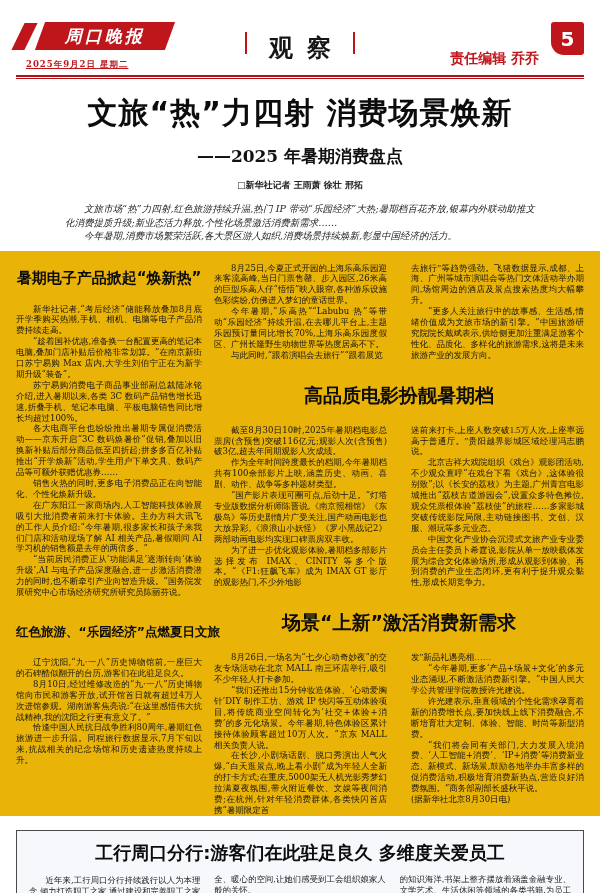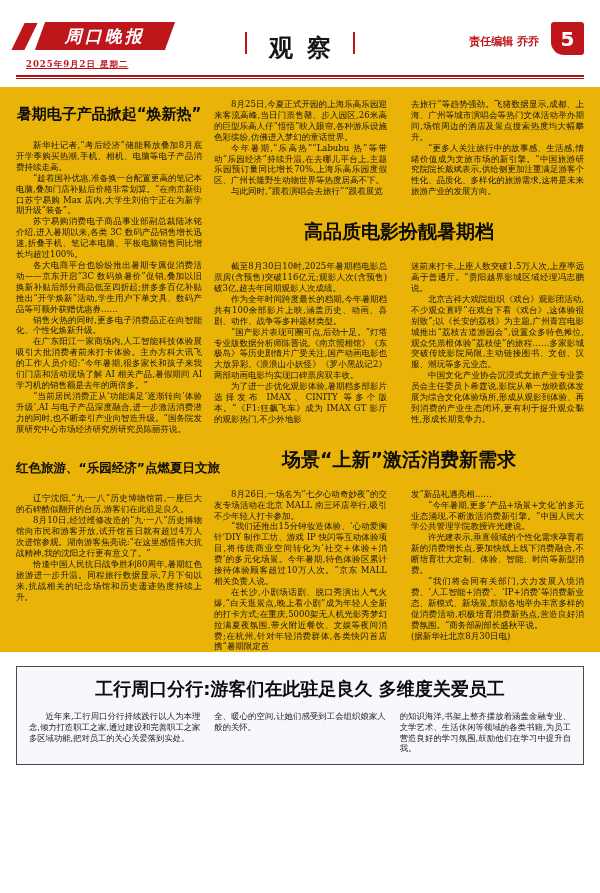--- a/index.html
+++ b/index.html
@@ -17,42 +17,42 @@
   .logo-text { transform:skewX(20deg); color:#fff; font-weight:bold; font-style:italic;
                font-size:17px; letter-spacing:3px; white-space:nowrap; }
   .mast-date { margin-top:7px; color:#bf161c; font-size:8.5px; font-weight:bold; letter-spacing:1px; padding-left:10px;text-decoration:underline; }
 
   .mast-center { display:flex; align-items:flex-start; margin-top:10px; }
   .vbar { width:2px; height:22px; background:#bf161c; flex:none; }
   .section-title { font-size:24px; font-weight:bold; letter-spacing:14px; margin-left:22px; margin-right:8px;
                    font-family:"DejaVu Serif",serif; color:#151515; white-space:nowrap; }
 
   .mast-right { width:175px; flex:none; display:flex; justify-content:flex-end; align-items:flex-start; gap:12px; }
-  .editor { color:#bf161c; font-size:11px; font-weight:bold; margin-top:12px; white-space:nowrap; }
+  .editor { color:#bf161c; font-size:14px; font-weight:bold; margin-top:28px; white-space:nowrap; }
   .page-badge { width:33px; height:33px; background:#bf161c; color:#fff; font-family:"DejaVu Sans","Liberation Sans",sans-serif;
                 font-size:20px; font-weight:bold; display:flex; align-items:center; justify-content:center;
                 border-radius:3px 3px 3px 13px; }
 
   .double-rule { margin:4px 16px 0; height:4px; border-top:2px solid #b01116; border-bottom:1px solid #b01116; }
 
   
   .lead { text-align:center; padding:14px 30px 0; }
   .lead h1 { margin:0; font-family:"DejaVu Sans","Liberation Sans",sans-serif; font-size:30px; font-weight:900;
              letter-spacing:1px; color:#0c0c0c; white-space:nowrap; }
   .lead h2 { margin:11px 0 0; font-size:17px; font-weight:600; }
   .byline { margin-top:11px; font-size:9px; font-weight:bold; font-family:"DejaVu Sans","Liberation Sans",sans-serif; color:#222; }
   .intro { width:470px; margin:10px auto 0; text-align:justify; font-style:italic; font-size:9.5px; line-height:13.5px; color:#1c1c1c; }
   .intro p { margin:0; text-indent:2em; }
 
   
   .main { display:flex; gap:12px; padding:12px 16px 0; background:#eab308; margin:8px 0 0; }
   .col1 { width:186px; flex:none; }
   .col-right { flex:1; min-width:0; }
   .body-text p { margin:0; font-size:8.5px; line-height:10.9px; text-align:justify; text-indent:2em; color:#161616; }
-  .cont { text-indent:0 !important; }
+  .cont { text-indent:0 !important;font-family:Liberation Serif, serif; }
   .col-head { font-family:"DejaVu Sans","Liberation Sans",sans-serif; text-align:center; font-weight:bold; color:#0c0c0c; }
   h3.first  { font-size:15px;  margin:6px 0 16px; }
   h3.second { font-size:12.5px; margin:26px 0 16px; white-space:nowrap; }
   h3.span-head { font-size:19px; margin:22px 0 16px; }
   .two-col { display:flex; gap:24px; }
   .subcol { flex:1; min-width:0; }
   .dateline { text-align:right; text-indent:0 !important; }
 
   
   .bank-box { margin:14px 16px 0; border:1px solid #4a4a4a; padding:8px 12px 10px; background:#f6f8fb; }
@@ -82,20 +82,29 @@
       <span class="section-title">观察</span>
       <span class="vbar"></span>
     </div>
     <div class="mast-right">
       <span class="editor">责任编辑 乔乔</span>
       <div class="page-badge">5</div>
     </div>
   </div>
   <div class="double-rule"></div>
 
+  <div class="lead">
+    <h1>文旅“热”力四射  消费场景焕新</h1>
+    <h2>——2025 年暑期消费盘点</h2>
+    <div class="byline">□新华社记者 王雨萧 徐壮 邢拓</div>
+    <div class="intro">
+      <p>文旅市场“热”力四射,红色旅游持续升温,热门 IP 带动“乐园经济”大热;暑期档百花齐放,银幕内外联动助推文化消费提质升级;新业态活力释放,个性化场景激活消费新需求……</p>
+      <p>今年暑期,消费市场繁荣活跃,各大景区游人如织,消费场景持续焕新,彰显中国经济的活力。</p>
+    </div>
+  </div>
 
   <div class="main">
 
     <div class="col1">
       <h3 class="col-head first">暑期电子产品掀起“焕新热”</h3>
       <div class="body-text">
         <p>新华社记者,“考后经济”储能释放叠加8月底开学季购买热潮,手机、相机、电脑等电子产品消费持续走高。</p>
         <p>“趁着国补优惠,准备换一台配置更高的笔记本电脑,叠加门店补贴后价格非常划算。”在南京新街口苏宁易购 Max 店内,大学生刘伯宁正在为新学期升级“装备”。</p>
         <p>苏宁易购消费电子商品事业部副总裁陆冰铭介绍,进入暑期以来,各类 3C 数码产品销售增长迅速,折叠手机、笔记本电脑、平板电脑销售同比增长均超过100%。</p>
         <p>各大电商平台也纷纷推出暑期专属促消费活动——京东开启“3C 数码焕暑价”促销,叠加以旧换新补贴后部分商品低至四折起;拼多多百亿补贴推出“开学焕新”活动,学生用户下单文具、数码产品等可额外获赠优惠券……</p>

